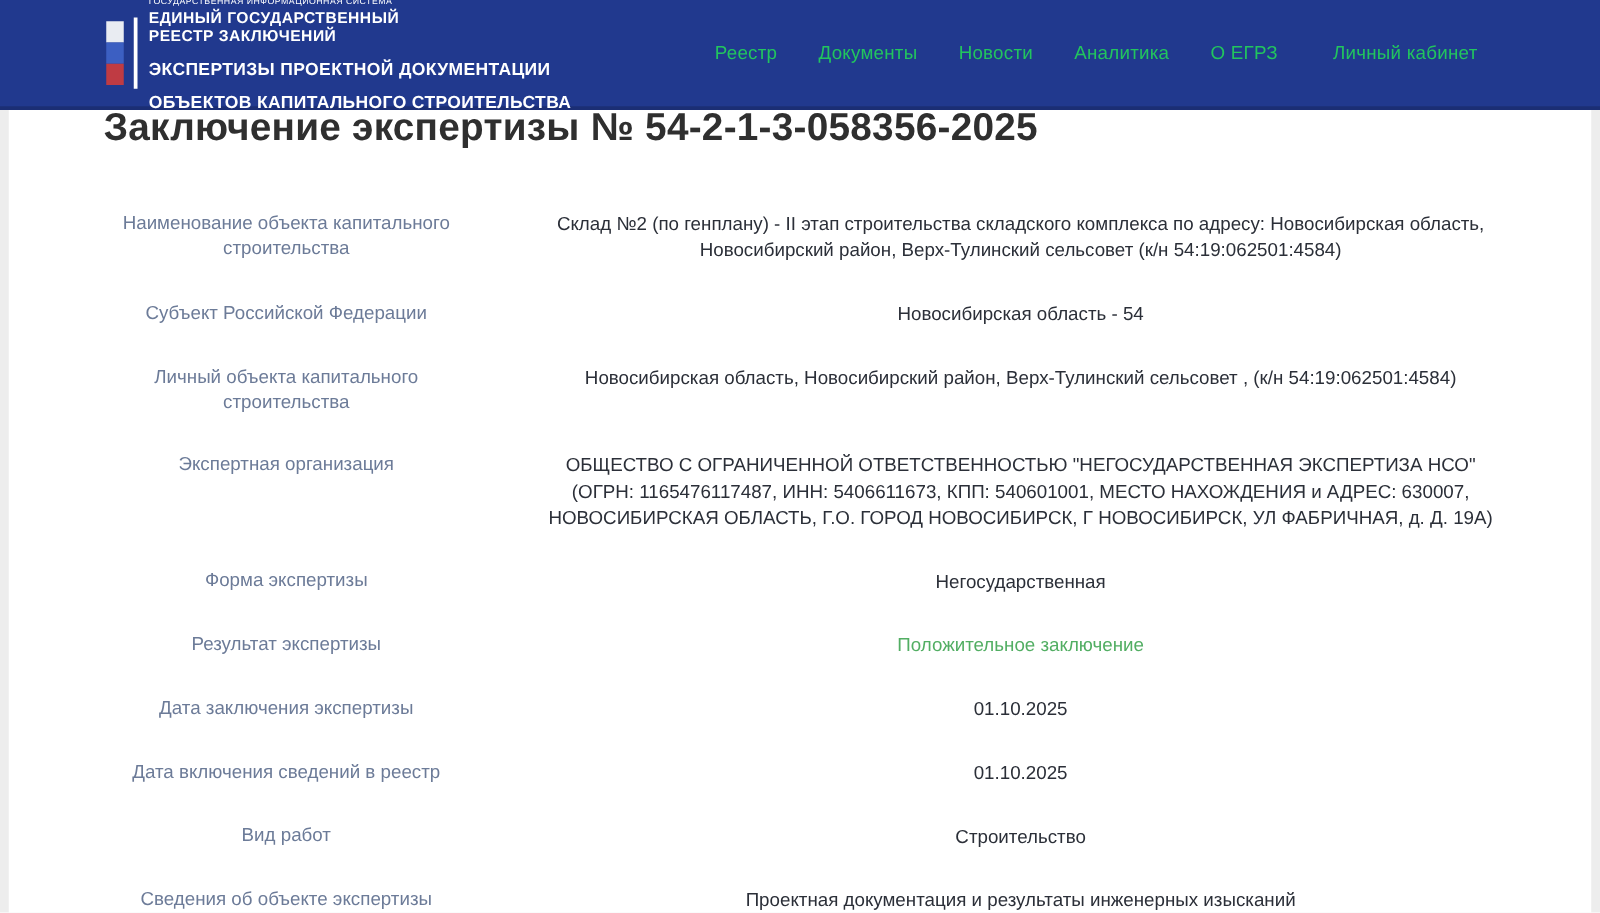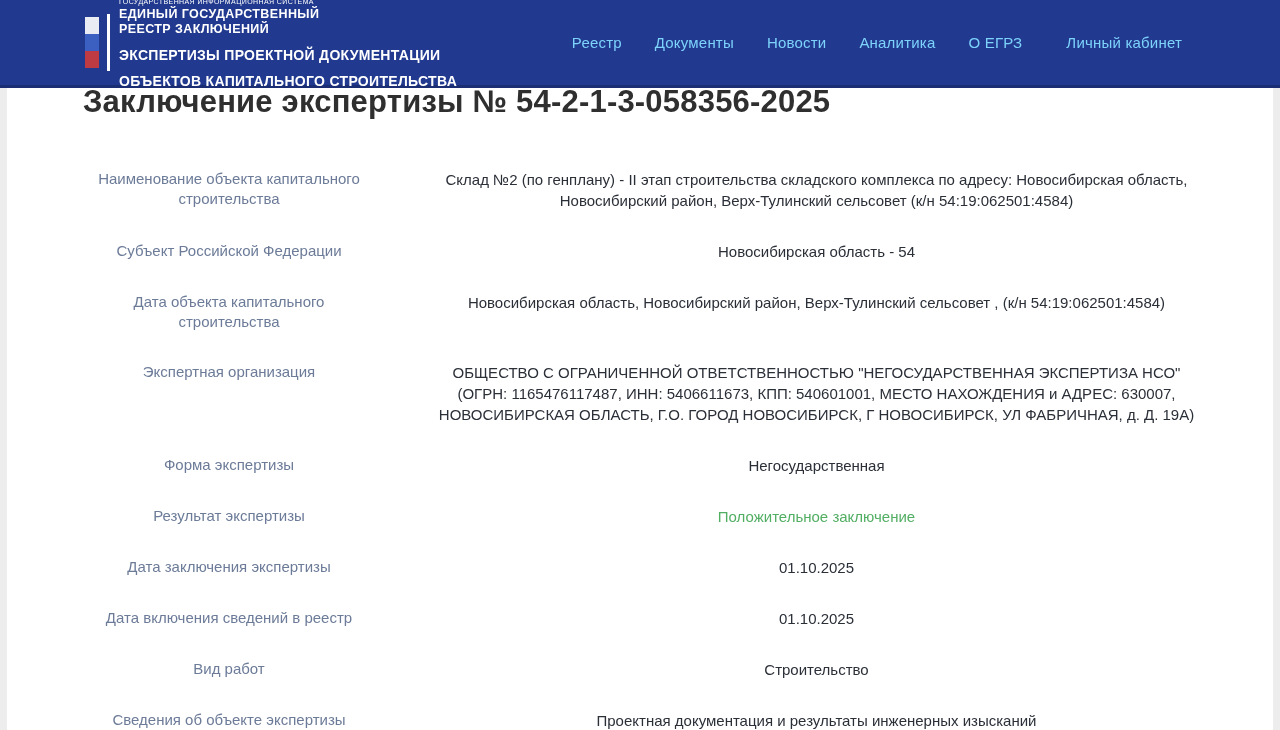--- a/index.html
+++ b/index.html
@@ -33,21 +33,21 @@
   .flag .f-white{background:var(--flag-white);}
   .flag .f-blue{background:var(--flag-blue);}
   .flag .f-red{background:var(--flag-red);}
   .logo-divider{width:3px;height:57px;background:#fff;margin:0 9px 0 8px;}
   .logo-text{color:#fff;line-height:1;white-space:nowrap;}
   .logo-text .lt-tiny{font-size:7px;letter-spacing:0.4px;margin-bottom:3px;font-weight:400;}
   .logo-text .lt-big{font-size:12.5px;font-weight:700;letter-spacing:0.4px;margin-bottom:3px;}
   .logo-text .lt-small{font-size:14px;font-weight:700;letter-spacing:0.3px;margin-top:12px;}
   .nav{display:flex;align-items:center;gap:33px;}
   .nav-item{
-    color:#7dd3fc;font-size:15px;letter-spacing:0.2px;
+    color:#22c55e;font-size:15px;letter-spacing:0.2px;
     cursor:pointer;white-space:nowrap;
   }
   .nav-item.last{margin-left:11px;}
   
   .content{
     background:#fff;
     margin:0 7px 0 7px;
     height:722px;
     padding:0 70px 0 76px;
     overflow:hidden;
@@ -112,21 +112,21 @@
   <div class="fields">
     <div class="field-row">
       <div class="field-label">Наименование объекта капитального строительства</div>
       <div class="field-value">Склад №2 (по генплану) - II этап строительства складского комплекса по адресу: Новосибирская область, Новосибирский район, Верх-Тулинский сельсовет (к/н 54:19:062501:4584)</div>
     </div>
     <div class="field-row">
       <div class="field-label">Субъект Российской Федерации</div>
       <div class="field-value">Новосибирская область - 54</div>
     </div>
     <div class="field-row">
-      <div class="field-label">Дата объекта капитального строительства</div>
+      <div class="field-label">Личный объекта капитального строительства</div>
       <div class="field-value">Новосибирская область, Новосибирский район, Верх-Тулинский сельсовет , (к/н 54:19:062501:4584)</div>
     </div>
     <div class="field-row">
       <div class="field-label">Экспертная организация</div>
       <div class="field-value">ОБЩЕСТВО С ОГРАНИЧЕННОЙ ОТВЕТСТВЕННОСТЬЮ "НЕГОСУДАРСТВЕННАЯ ЭКСПЕРТИЗА НСО" (ОГРН: 1165476117487, ИНН: 5406611673, КПП: 540601001, МЕСТО НАХОЖДЕНИЯ и АДРЕС: 630007, НОВОСИБИРСКАЯ ОБЛАСТЬ, Г.О. ГОРОД НОВОСИБИРСК, Г НОВОСИБИРСК, УЛ ФАБРИЧНАЯ, д. Д. 19А)</div>
     </div>
     <div class="field-row">
       <div class="field-label">Форма экспертизы</div>
       <div class="field-value">Негосударственная</div>
     </div>

